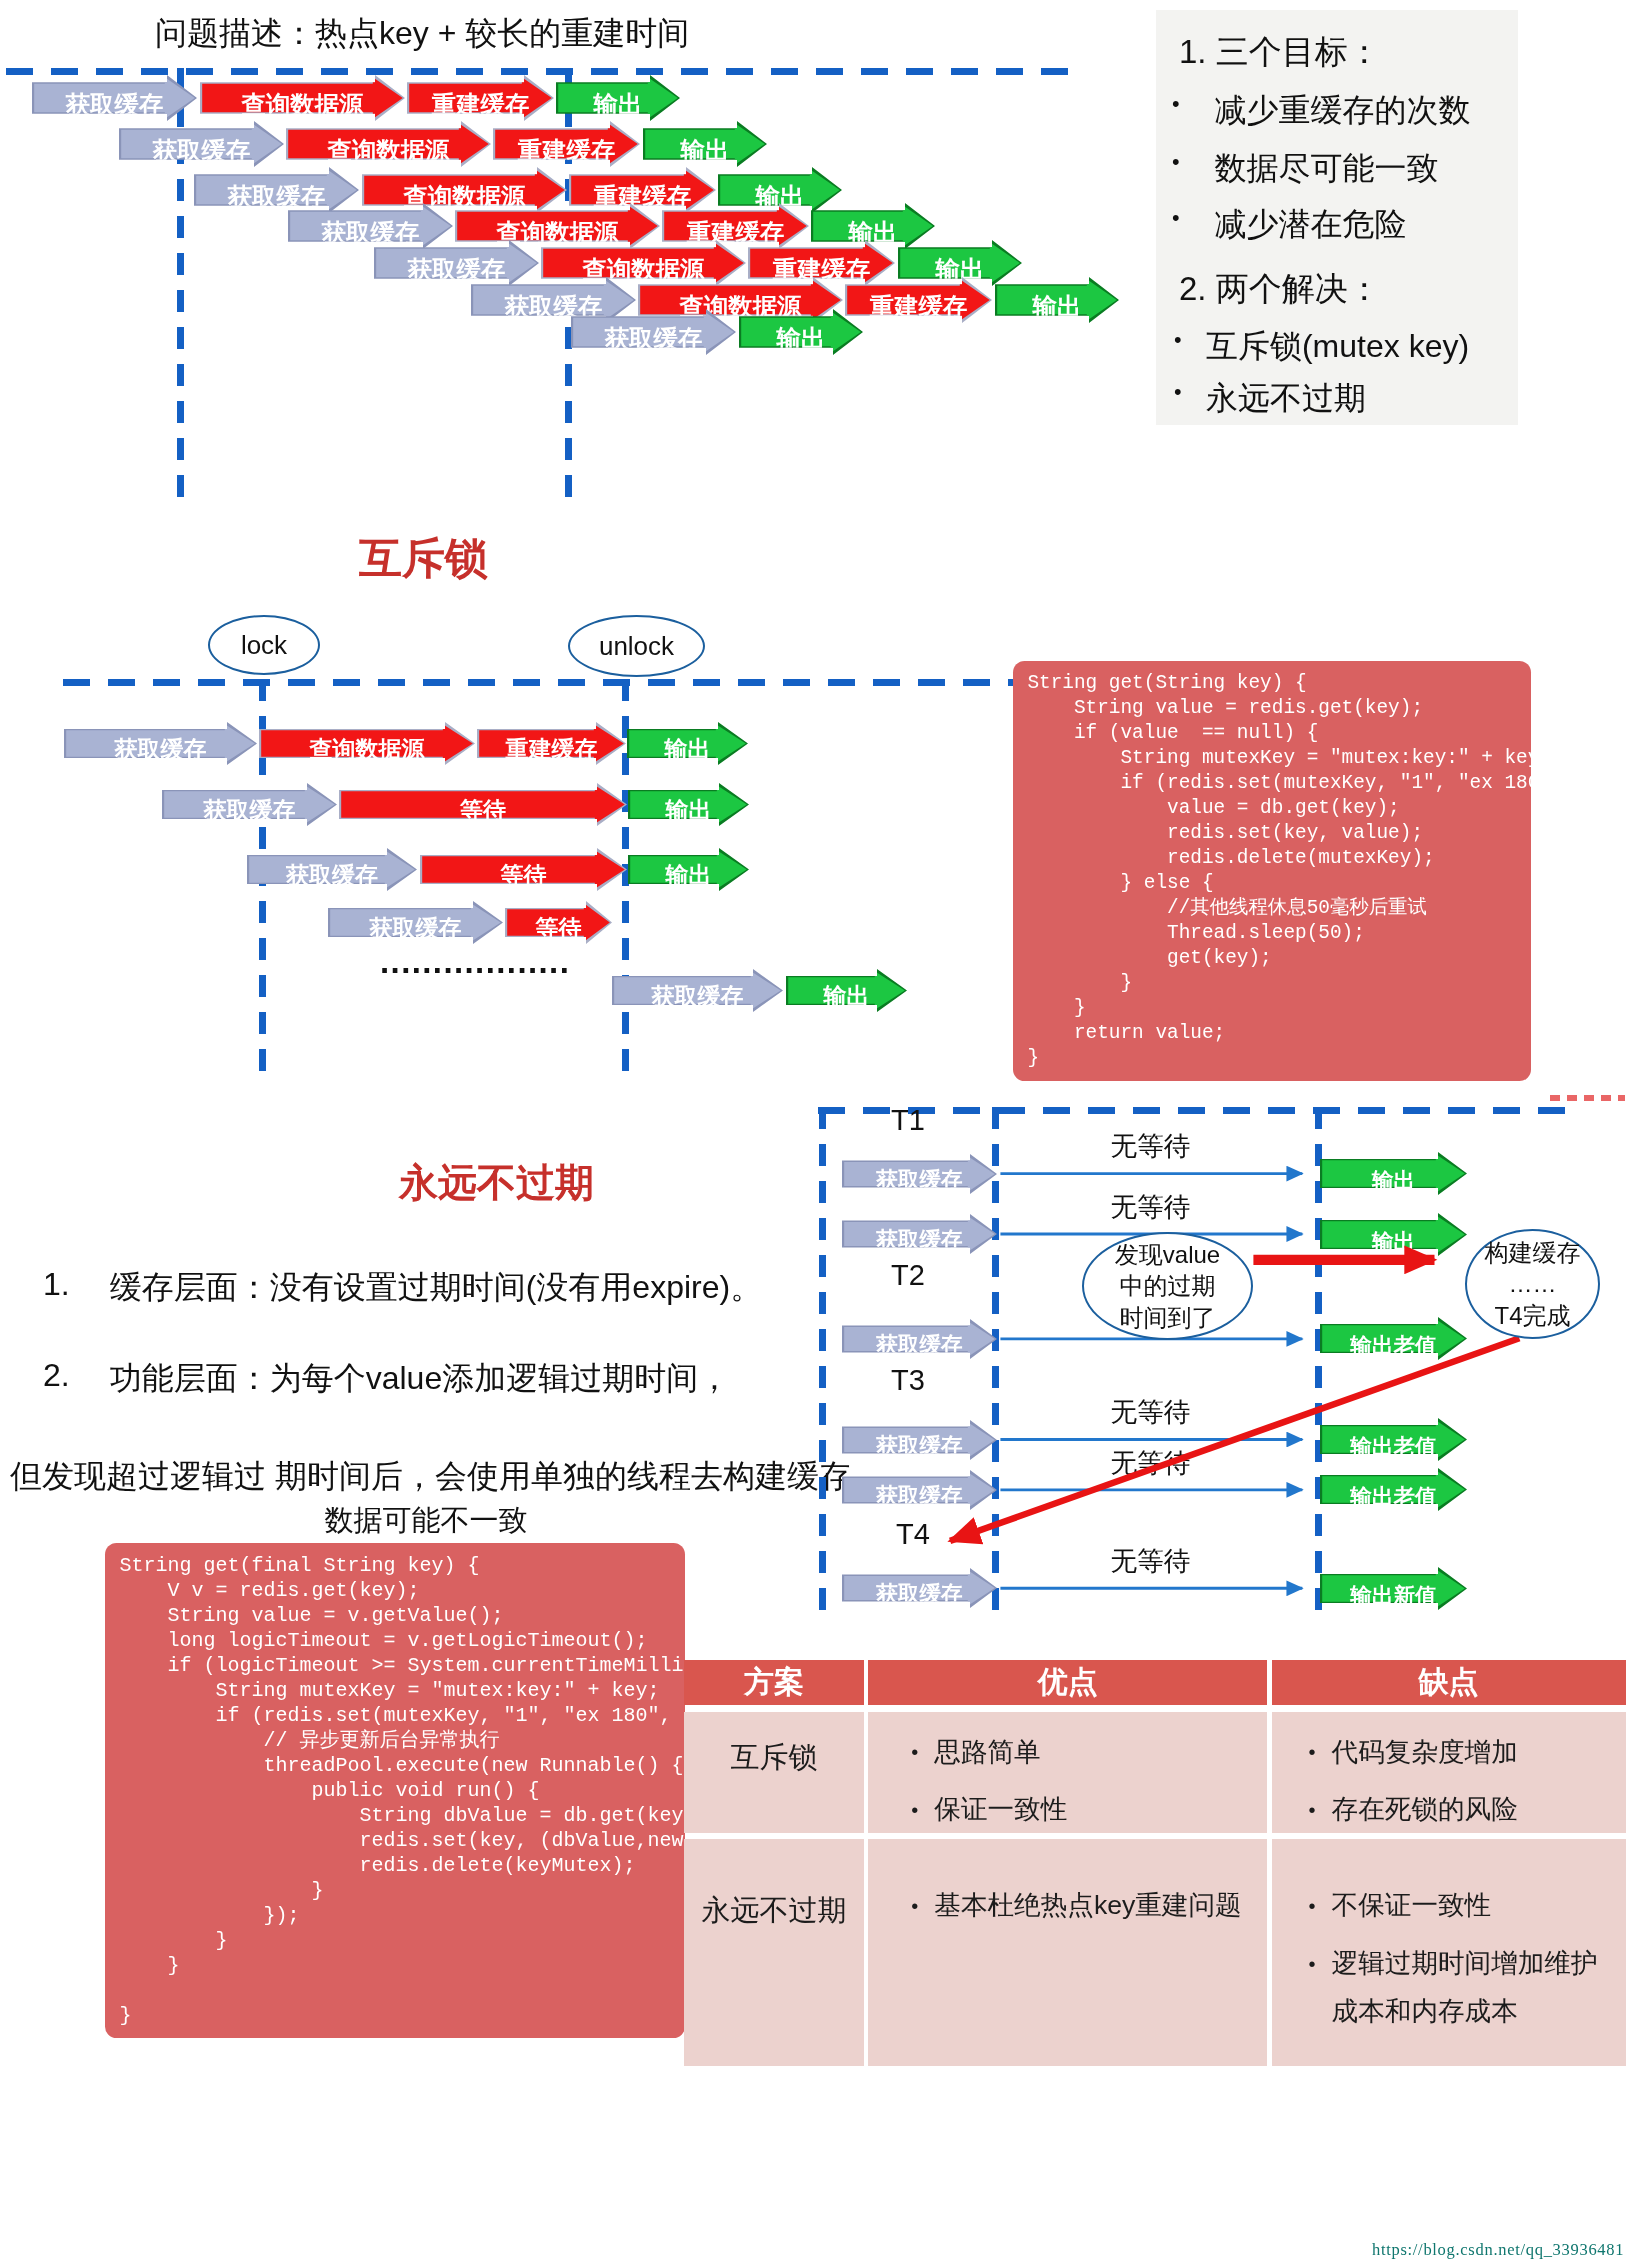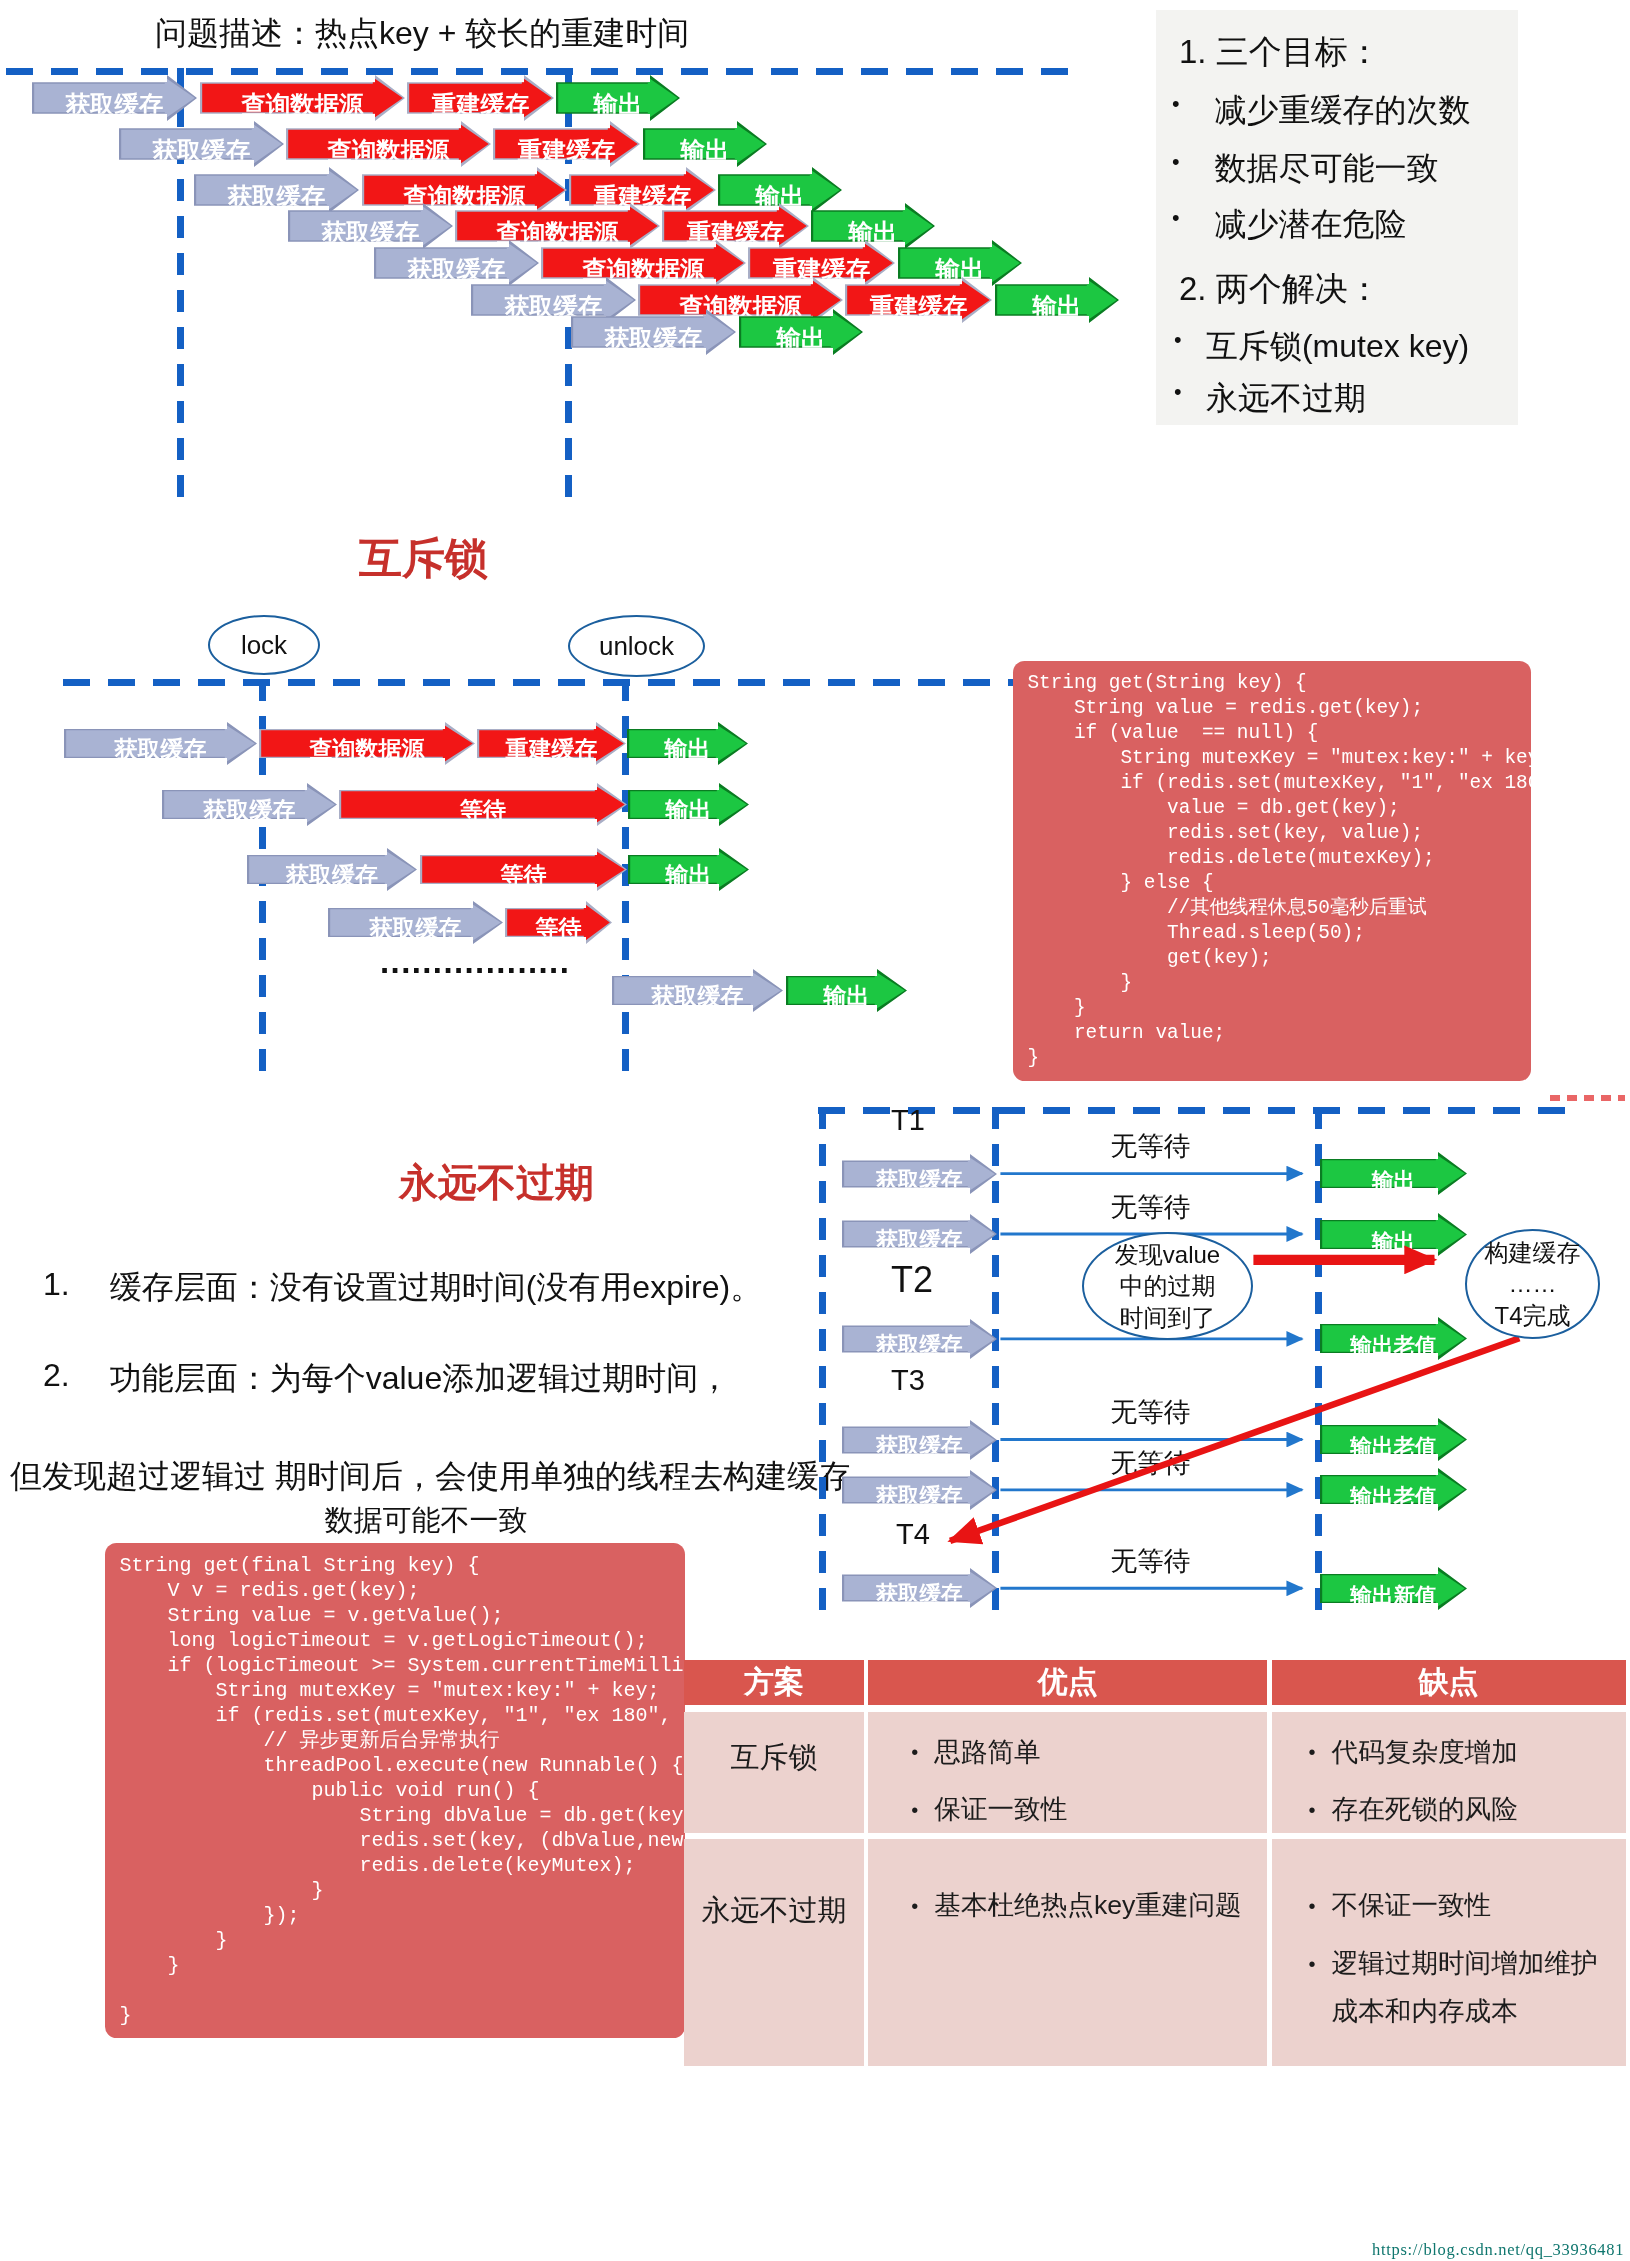--- a/index.html
+++ b/index.html
@@ -288,21 +288,21 @@
 }</pre>
 
   <div class="hd" style="left:818px;top:1107px;width:748px;"></div>
   <div class="vd" style="left:819px;top:1107px;height:505px;"></div>
   <div class="vd" style="left:992px;top:1107px;height:505px;"></div>
   <div class="vd" style="left:1315px;top:1107px;height:505px;"></div>
   <div style="position:absolute;left:1550px;top:1095px;width:75px;height:5.8px;opacity:.75;
        background:repeating-linear-gradient(90deg,#e23333 0 10px,transparent 10px 17px);"></div>
 
   <div class="t" style="left:891px;top:1104px;font-size:29px;font-weight:500;text-align:right;">T1</div>
-  <div class="t" style="left:891px;top:1259px;font-size:36px;font-weight:500;">T2</div>
+  <div class="t" style="left:891px;top:1259px;font-size:29px;font-weight:500;">T2</div>
   <div class="t" style="left:891px;top:1364px;font-size:29px;font-weight:500;">T3</div>
   <div class="t" style="left:896px;top:1518px;font-size:29px;font-weight:500;">T4</div>
 
   <div class="arr ag f30" style="left:842px;top:1154px;width:155px;height:40px;--hw:27px;">
       <span>获取缓存</span>
     </div>
   <div class="arr ag f30" style="left:842px;top:1214px;width:155px;height:40px;--hw:27px;">
       <span>获取缓存</span>
     </div>
   <div class="arr ag f30" style="left:842px;top:1319px;width:155px;height:40px;--hw:27px;">

